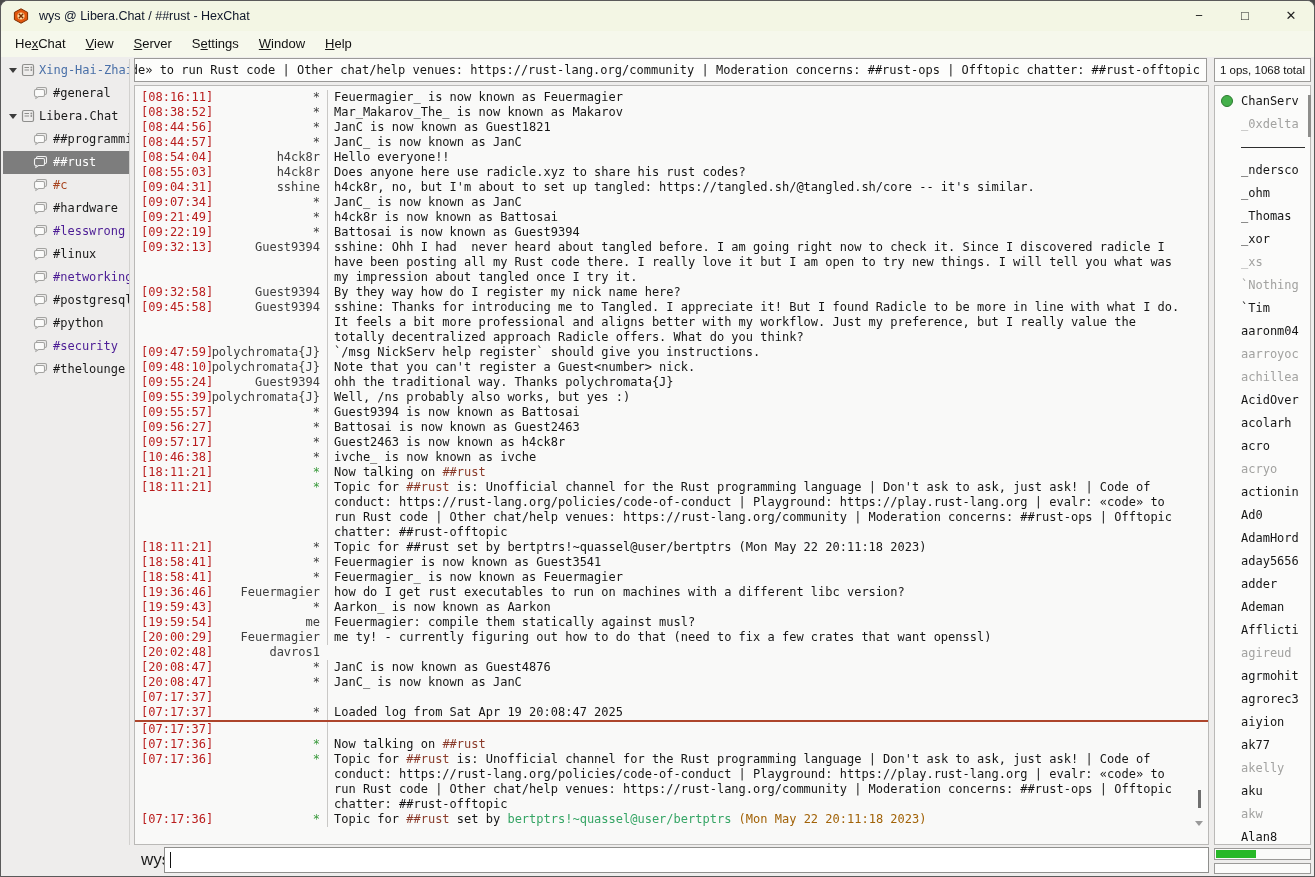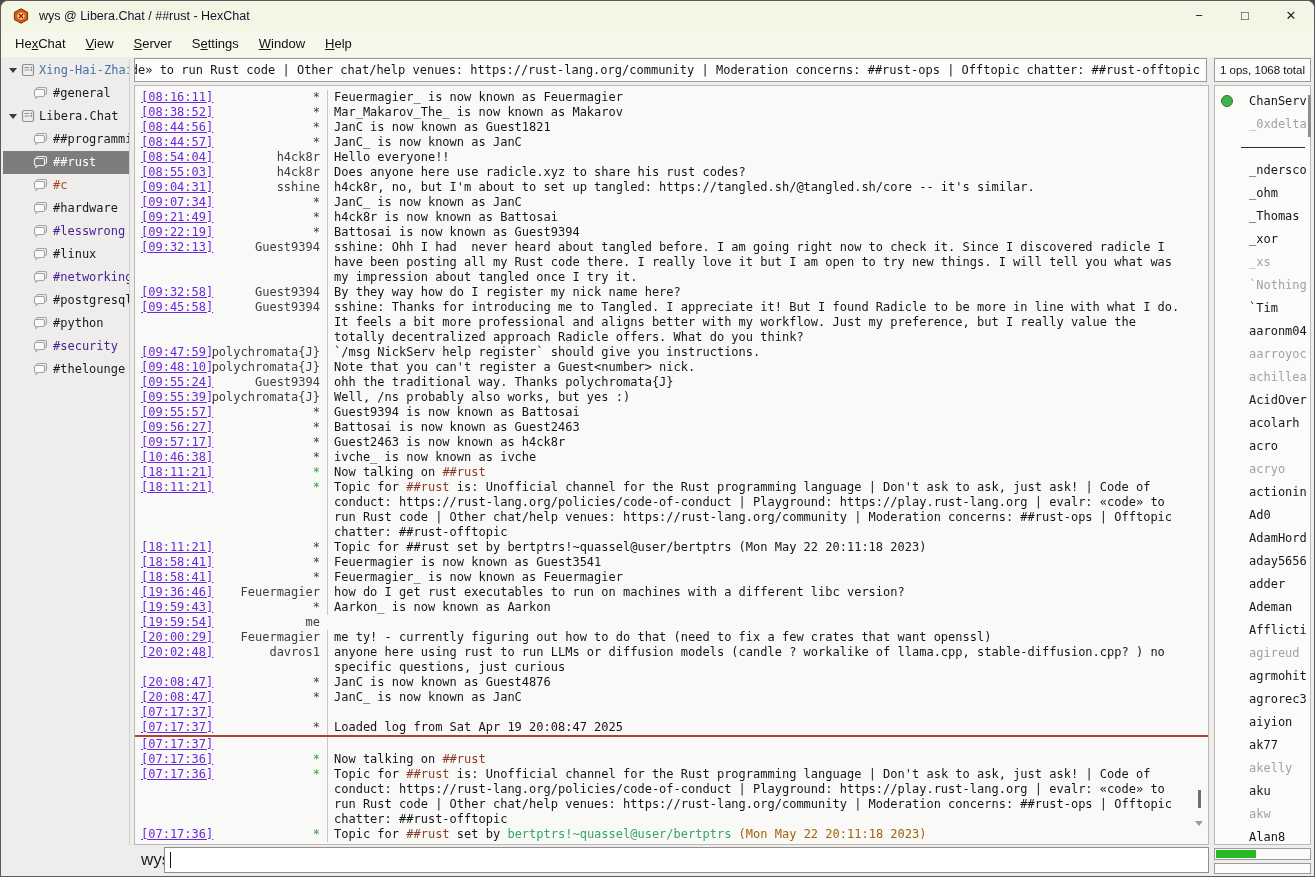--- a/index.html
+++ b/index.html
@@ -38,34 +38,34 @@
   .c-treeorange{color:#4c1d95;}
   
   .topicbox{position:absolute;left:133px;top:1px;width:1073px;height:24px;background:#fdfdfc;border:1px solid #9b9a98;overflow:hidden;}
   .topicbox .ttext{position:absolute;right:6px;top:0;line-height:22px;font-family:"DejaVu Sans Mono",monospace;font-size:12px;color:#151515;white-space:pre;}
   .opsbox{position:absolute;left:1213px;top:1px;width:97px;height:24px;background:#fdfdfc;border:1px solid #9b9a98;
           text-align:center;line-height:22px;font-size:11.5px;color:#111;white-space:nowrap;overflow:hidden;}
   
   .chatpanel{position:absolute;left:133px;top:28px;width:1075px;bottom:31px;background:#f9f9f8;border:1px solid #bab9b7;overflow:hidden;}
   .chatlines{position:absolute;left:0;top:4px;right:0;font-family:"DejaVu Sans Mono",monospace;font-size:12px;line-height:15px;}
   .line{display:grid;grid-template-columns:72px 120px 1fr;min-height:15px;}
-  .time{color:#6d28d9;padding-left:6px;white-space:pre;text-decoration:underline;}
+  .time{color:#b91c1c;padding-left:6px;white-space:pre;}
   .cnick{text-align:right;padding-right:7px;color:#3e3e3e;white-space:pre;overflow:hidden;}
   .cnick.green{color:#3a9a3c;}
   .cmsg{border-left:1px solid #c9c8c6;padding-left:6px;padding-right:22px;color:#151515;white-space:pre-wrap;word-break:break-word;}
   .line.marker{border-bottom:2px solid #ad452c;}
   .c-chan{color:#8a3b2a;}
   .c-host{color:#36a565;}
   .c-date{color:#a16207;}
   .chat-sb-thumb{position:absolute;right:7px;bottom:36px;width:3px;height:18px;background:#6f6f6f;}
   .chat-sb-arrow{position:absolute;right:5px;bottom:18px;width:0;height:0;border-left:4px solid transparent;border-right:4px solid transparent;border-top:5px solid #9a9a9a;}
   
   .userlist{position:absolute;left:1213px;top:28px;width:97px;bottom:31px;background:#fbfbfa;border:1px solid #bab9b7;overflow:hidden;padding-top:4px;}
   .urow{position:relative;height:23px;line-height:23px;font-family:"DejaVu Sans Mono",monospace;font-size:12px;color:#161616;white-space:nowrap;}
-  .urow .uname{margin-left:34px;}
+  .urow .uname{margin-left:26px;}
   .urow.away .uname{color:#a2a2a0;}
   .udot{position:absolute;left:6px;top:5px;width:12px;height:12px;border-radius:50%;background:#44b04a;border:1px solid #2c7a30;}
   .usep{height:23px;position:relative;}
   .usep .usepline{position:absolute;left:26px;top:11px;width:64px;border-top:1px solid #2e2e2e;}
   .ul-sb-thumb{position:absolute;right:2px;top:10px;width:3px;height:42px;background:#8d8d8b;}
   
   .meter{position:absolute;left:1213px;width:97px;background:#fbfbfa;border:1px solid #9b9a98;}
   .meter.lag{bottom:16px;height:12px;}
   .meter.throttle{bottom:2px;height:11px;}
   .meter .fill{position:absolute;left:1px;top:1px;bottom:1px;width:42%;background:#27b827;}
@@ -391,30 +391,30 @@
             <span class="cmsg">how do I get rust executables to run on machines with a different libc version?</span>
           </div>
           <div class="line">
             <span class="time">[19:59:43]</span>
             <span class="cnick">*</span>
             <span class="cmsg">Aarkon_ is now known as Aarkon</span>
           </div>
           <div class="line">
             <span class="time">[19:59:54]</span>
             <span class="cnick">me</span>
+            <span class="cmsg">Feuermagier: compile them statically against musl?</span>
           </div>
           <div class="line">
             <span class="time">[20:00:29]</span>
             <span class="cnick">Feuermagier</span>
             <span class="cmsg">me ty! - currently figuring out how to do that (need to fix a few crates that want openssl)</span>
           </div>
           <div class="line">
             <span class="time">[20:02:48]</span>
             <span class="cnick">davros1</span>
-            <span class="cmsg">anyone here using rust to run LLMs or diffusion models (candle ? workalike of llama.cpp, stable-diffusion.cpp? ) no specific questions, just curious</span>
           </div>
           <div class="line">
             <span class="time">[20:08:47]</span>
             <span class="cnick">*</span>
             <span class="cmsg">JanC is now known as Guest4876</span>
           </div>
           <div class="line">
             <span class="time">[20:08:47]</span>
             <span class="cnick">*</span>
             <span class="cmsg">JanC_ is now known as JanC</span>

